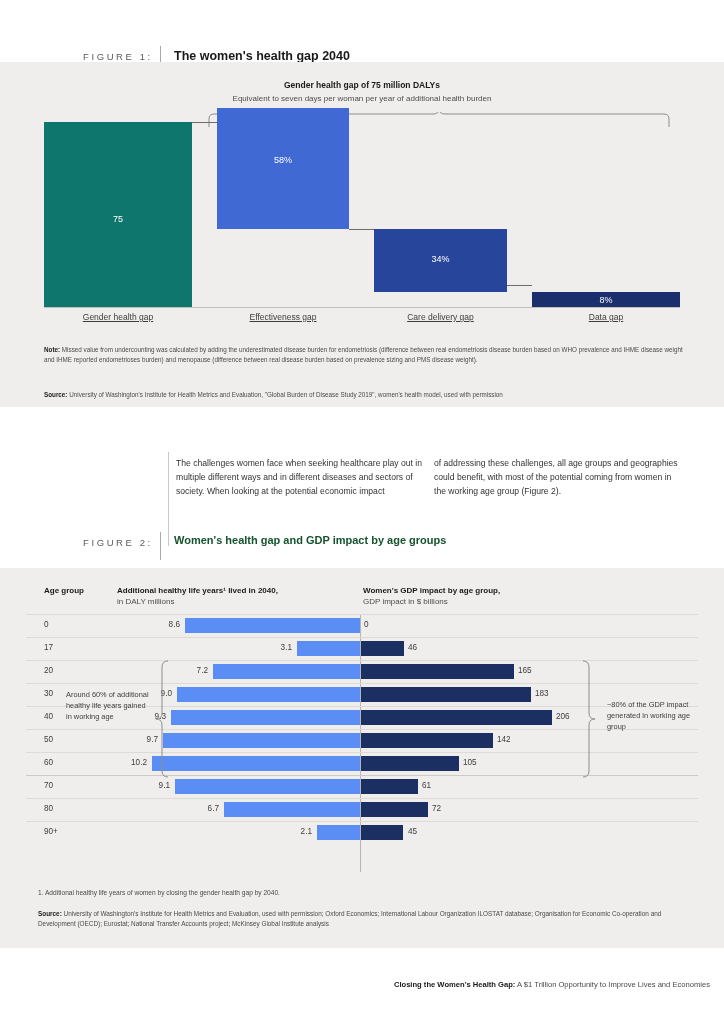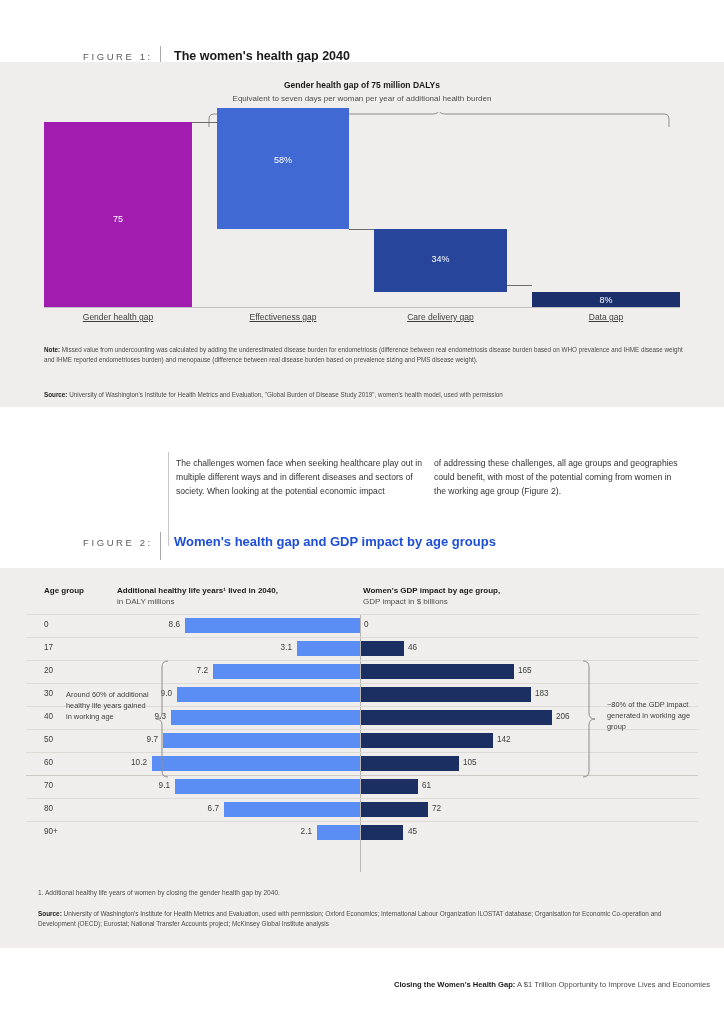--- a/index.html
+++ b/index.html
@@ -45,21 +45,21 @@
   .src1 { position: absolute; left: 44px; top: 390px; width: 640px; font-size: 6.3px; line-height: 1.6; color: #4a4a4a; }
 
   
   .body-rule { position: absolute; left: 168px; top: 452px; width: 1px; height: 94px; background: #c8c8c8; }
   .body-col { position: absolute; font-size: 8.6px; line-height: 1.63; color: #333333; }
   .body-col.c1 { left: 176px; top: 456px; width: 248px; }
   .body-col.c2 { left: 434px; top: 456px; width: 248px; }
 
   .fig2-label { position: absolute; left: 83px; top: 537px; font-size: 9.5px; letter-spacing: 2.6px; color: #5b5b5b; }
   .fig2-divider { position: absolute; left: 160px; top: 532px; width: 1px; height: 28px; background: #a9a9a9; }
-  .fig2-title { position: absolute; left: 174px; top: 534px; font-size: 13px; font-weight: bold; color: #1d4ed8; }
+  .fig2-title { position: absolute; left: 174px; top: 534px; font-size: 11px; font-weight: bold; color: #14532d; }
 
   
   .fig2-band { position: absolute; left: 0; top: 568px; width: 724px; height: 380px; background: #efeeec; }
 
   .col-head { position: absolute; font-size: 8px; color: #1a1a1a; }
   .col-head .sub { color: #4d4d4d; font-weight: normal; display: block; margin-top: 2px; }
   .col-head .main { font-weight: bold; }
 
   .rows { position: absolute; left: 0; top: 614px; width: 724px; }
   .row { position: relative; height: 23px; }
@@ -105,21 +105,21 @@
       <path d="M1 15 L1 7 Q1 2 6 2 L225 2 Q231 2 231 -3 Q231 2 237 2 L456 2 Q461 2 461 7 L461 15" stroke="#8d8d8d" stroke-width="1" fill="none"></path>
     </svg>
   </div>
 
   <div class="chart1">
 
     <div class="conn" style="left:148px; top:0px; width:25px;"></div>
     <div class="conn" style="left:305px; top:107px; width:25px;"></div>
     <div class="conn" style="left:463px; top:163px; width:25px;"></div>
 
-    <div class="bar1" style="left:0px; width:148px; height:185px; background:#a21caf;">
+    <div class="bar1" style="left:0px; width:148px; height:185px; background:#0f766e;">
       <div class="val" style="top:92px;">75</div>
     </div>
 
     <div class="bar1" style="left:173px; width:132px; height:121px; bottom:78px; background:#4169d4;">
       <div class="val" style="top:47px;">58%</div>
     </div>
 
     <div class="bar1" style="left:330px; width:133px; height:63px; bottom:15px; background:#27469b;">
       <div class="val" style="top:25px;">34%</div>
     </div>

